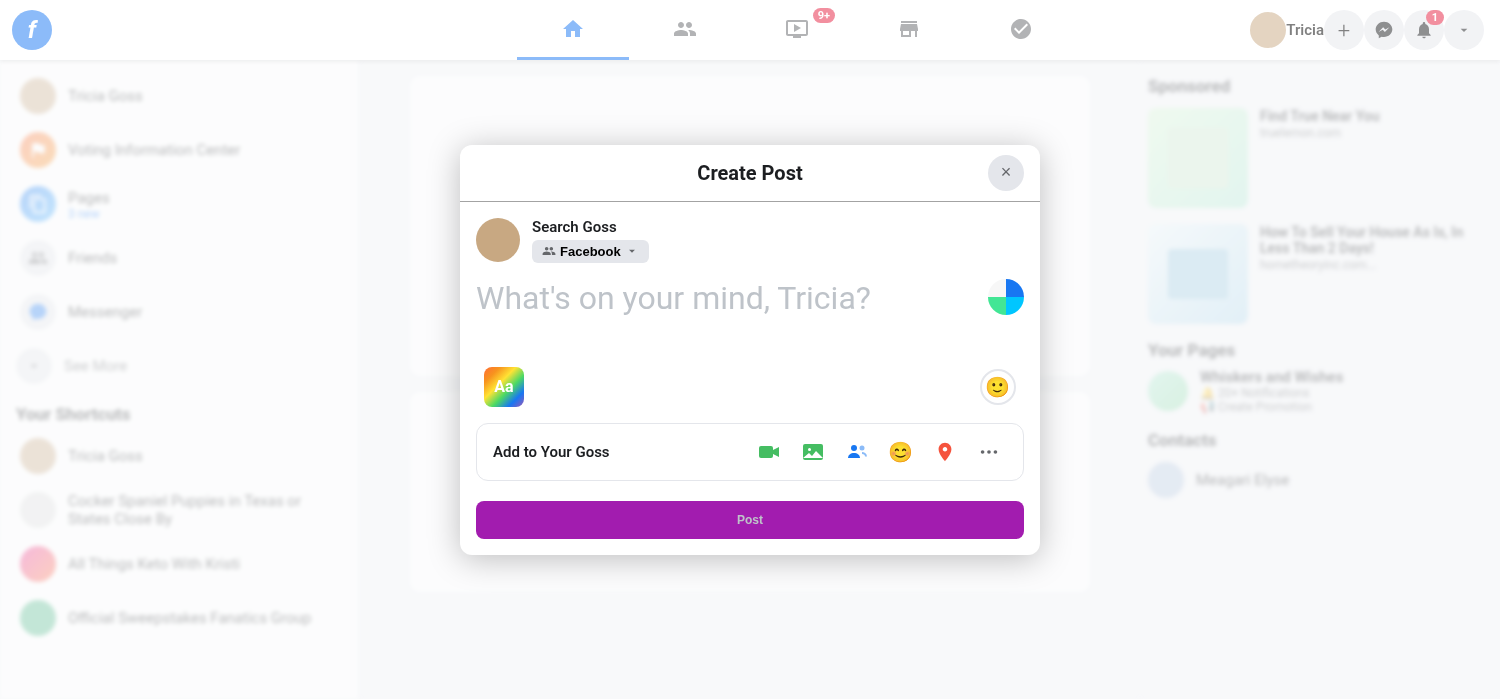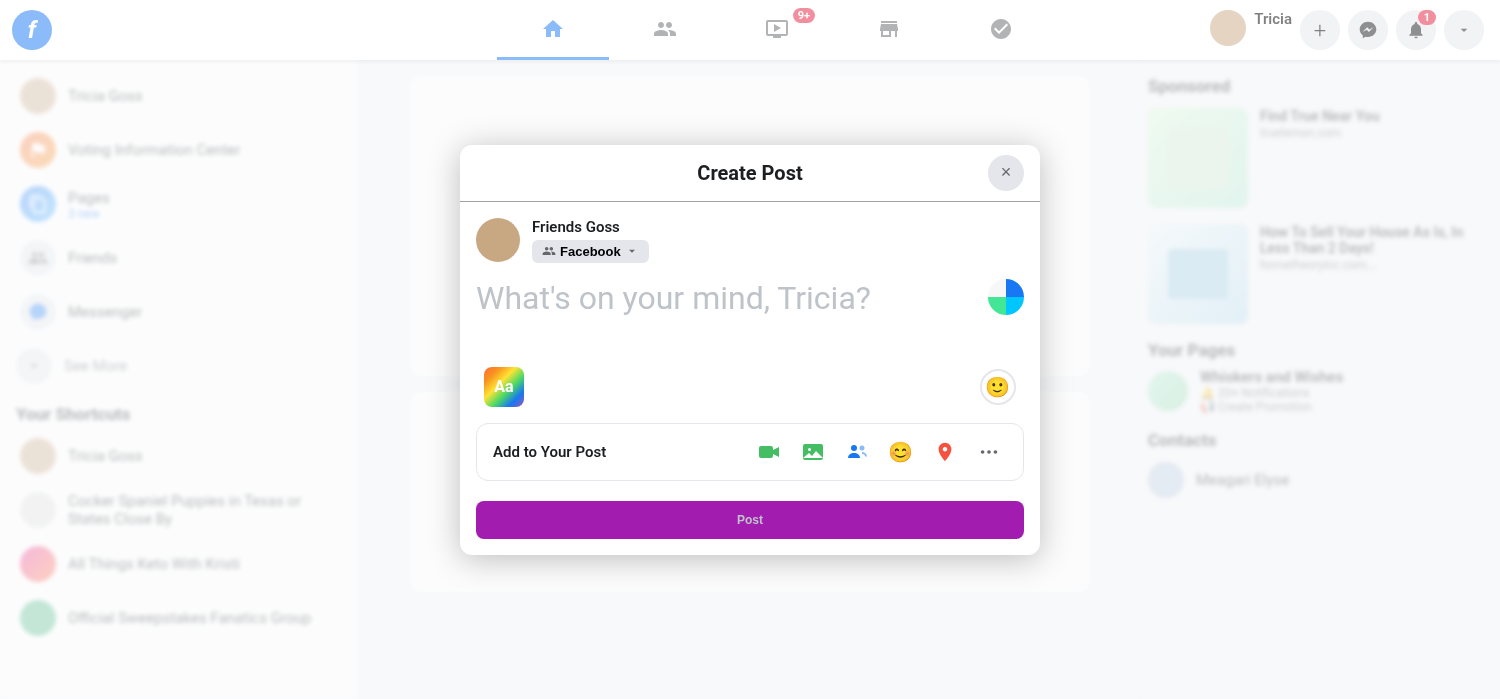--- a/index.html
+++ b/index.html
@@ -14,21 +14,21 @@
     .topnav-left { display: flex; align-items: center; gap: 8px; min-width: 360px; padding: 0 12px; }
     .fb-logo { width: 40px; height: 40px; background: #1877f2; border-radius: 50%; display: flex; align-items: center; justify-content: center; color: #fff; font-size: 24px; font-weight: bold; flex-shrink: 0; }
     .search-box { display: flex; align-items: center; background: #f0f2f5; border-radius: 20px; padding: 8px 12px; gap: 8px; flex: 1; }
     .search-box input { border: none; background: transparent; outline: none; font-size: 15px; color: #65676b; width: 200px; }
     .topnav-center { display: flex; align-items: center; justify-content: center; flex: 1; gap: 0; }
     .nav-icon-btn { display: flex; align-items: center; justify-content: center; width: 112px; height: 60px; cursor: pointer; position: relative; border-bottom: 3px solid transparent; }
     .nav-icon-btn.active { border-bottom: 3px solid #1877f2; }
     .nav-icon-btn svg { width: 24px; height: 24px; fill: #65676b; }
     .nav-icon-btn.active svg { fill: #1877f2; }
     .badge { position: absolute; top: 8px; right: 18px; background: #e41e3f; color: #fff; border-radius: 10px; font-size: 11px; font-weight: bold; padding: 1px 5px; min-width: 18px; text-align: center; }
-    .topnav-right { display: flex; align-items: flex-start; gap: 8px; padding: 0 16px; }
+    .topnav-right { display: flex; align-items: center; padding: 0 16px; }
     .avatar-circle { width: 36px; height: 36px; border-radius: 50%; background: #ccc; overflow: hidden; }
     .user-name { font-weight: 600; font-size: 15px; }
     .icon-btn { width: 40px; height: 40px; border-radius: 50%; background: #e4e6eb; display: flex; align-items: center; justify-content: center; cursor: pointer; font-size: 18px; position: relative; }
     .icon-btn .badge { top: 0; right: 0; }
 
     
     .main-layout { display: flex; margin-top: 60px; height: calc(100vh - 60px); }
 
     
     .left-sidebar { width: 360px; flex-shrink: 0; background: #fff; overflow-y: auto; padding: 8px 0; border-right: 1px solid #e4e6eb; }
@@ -299,21 +299,21 @@
   <div class="modal">
 
     <div class="modal-header">
       <h2 class="modal-title">Create Post</h2>
       <button class="modal-close">×</button>
     </div>
 
     <div class="modal-user">
       <div class="modal-user-avatar" style="background:#c8a882;"></div>
       <div>
-        <div class="modal-user-name">Friends Goss</div>
+        <div class="modal-user-name">Search Goss</div>
         <button class="friends-btn">
           <svg width="14" height="14" viewBox="0 0 24 24" fill="#65676b">
               <path d="M16 11c1.66 0 2.99-1.34 2.99-3S17.66 5 16 5c-1.66 0-3 1.34-3 3s1.34 3 3 3zm-8 0c1.66 0 2.99-1.34 2.99-3S9.66 5 8 5C6.34 5 5 6.34 5 8s1.34 3 3 3zm0 2c-2.33 0-7 1.17-7 3.5V19h14v-2.5c0-2.33-4.67-3.5-7-3.5zm8 0c-.29 0-.62.02-.97.05 1.16.84 1.97 1.97 1.97 3.45V19h6v-2.5c0-2.33-4.67-3.5-7-3.5z"></path>
             </svg>
           <span>Facebook</span>
           <svg width="14" height="14" viewBox="0 0 24 24" fill="#65676b">
               <path d="M7 10l5 5 5-5z"></path>
             </svg>
         </button>
       </div>
@@ -325,21 +325,21 @@
         <div style="width:36px;height:36px;border-radius:50%;background:conic-gradient(#1877f2 0deg 90deg, #00c6ff 90deg 180deg, #42e695 180deg 270deg, #f7f7f7 270deg 360deg);display:flex;align-items:center;justify-content:center;"></div>
       </div>
     </div>
 
     <div class="text-format-section">
       <div class="text-format-btn">Aa</div>
       <div class="emoji-btn">🙂</div>
     </div>
 
     <div class="add-to-post-section">
-      <span class="add-to-post-label">Add to Your Post</span>
+      <span class="add-to-post-label">Add to Your Goss</span>
       <div class="add-icons">
         <div class="add-icon" title="Live Video">
           <svg width="24" height="24" viewBox="0 0 24 24">
               <rect x="2" y="6" width="14" height="12" rx="2" fill="#45bd62"></rect>
               <polygon points="16,10 22,7 22,17 16,14" fill="#45bd62"></polygon>
             </svg>
         </div>
         <div class="add-icon" title="Photo/Video">
           <svg width="24" height="24" viewBox="0 0 24 24">
               <rect x="2" y="4" width="20" height="16" rx="2" fill="#45bd62"></rect>

